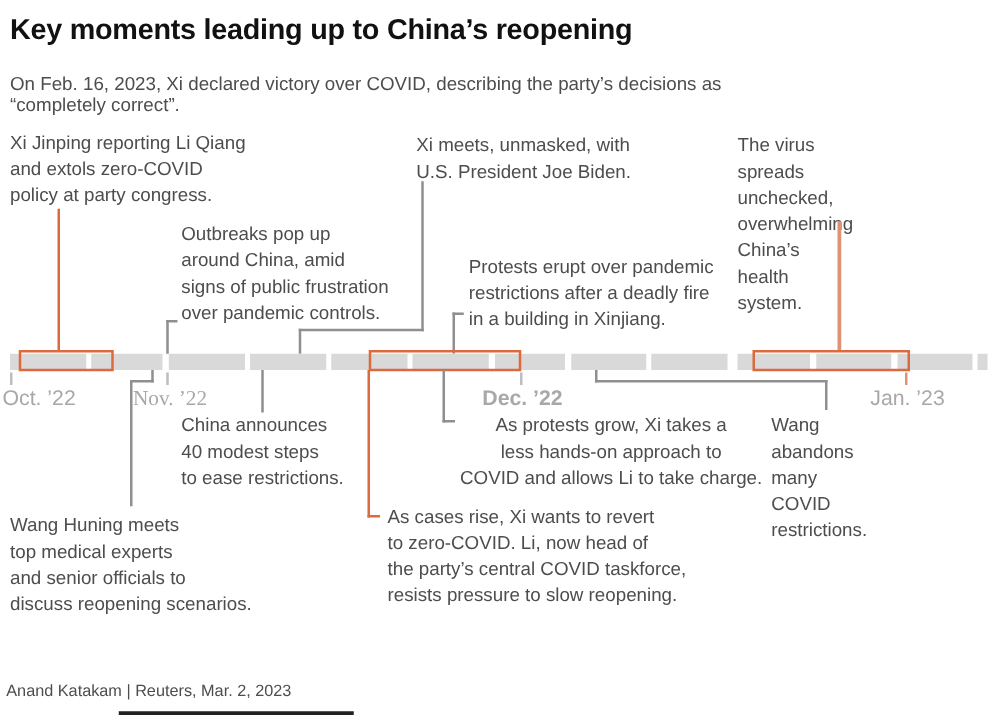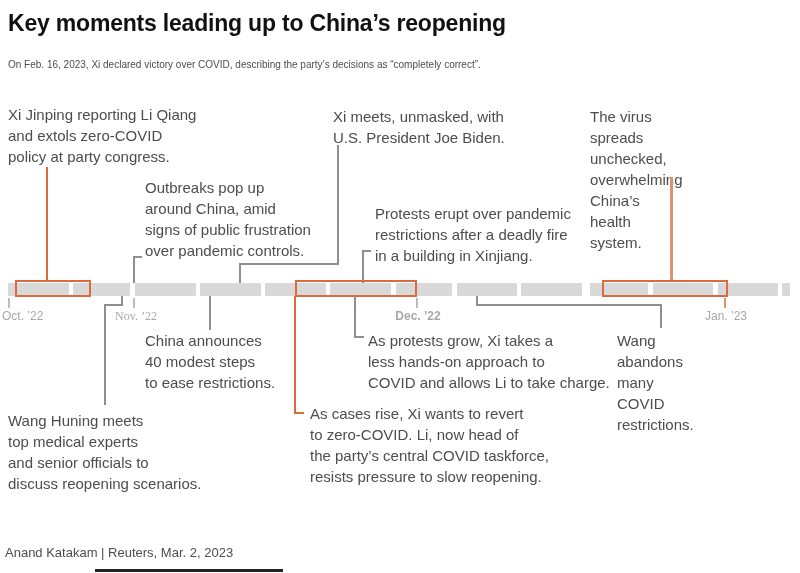--- a/index.html
+++ b/index.html
@@ -1,30 +1,30 @@
 <!DOCTYPE html>
 <html><head>
 <meta charset="utf-8">
 <style>
   html,body{margin:0;padding:0;background:#ffffff;}
   body{width:800px;height:573px;position:relative;font-family:"Liberation Sans",sans-serif;overflow:hidden;}
   .stage{position:absolute;left:0;top:0;width:658px;height:573px;}
   .title{position:absolute;left:8px;top:10px;font-size:23px;line-height:27px;font-weight:700;color:#111111;letter-spacing:-0.2px;}
-  .subtitle{position:absolute;left:8px;top:59px;font-size:10px;color:#4d4d4d;}
+  .subtitle{position:absolute;left:8px;top:59px;font-size:15px;color:#4d4d4d;}
   .ann{position:absolute;font-size:15px;line-height:21px;color:#4d4d4d;white-space:pre-line;}
   .vline,.hline{position:absolute;background:#8f8f8f;}
   .vline{width:2px;}
   .hline{height:2px;}
   .orange{background:#dc6a3d;}
   .tan{background:#de9373;}
   .blk{position:absolute;top:283px;height:13px;background:#d9d9d9;}
   .orect{position:absolute;top:280px;height:17px;box-sizing:border-box;border:2px solid #dc6a3d;}
   .tick{position:absolute;top:298px;width:2px;height:10px;background:#bdbdbd;}
   .tick.jan{background:#de9373;}
-  .month{position:absolute;top:309px;font-size:12px;color:#a8a8a8;white-space:nowrap;}
+  .month{position:absolute;top:309px;font-size:17px;color:#a8a8a8;white-space:nowrap;}
   .month.centered{transform:translateX(-50%);}
   .footer{position:absolute;left:5px;font-size:13px;color:#4d4d4d;}
   .bottom-rule{position:absolute;left:95px;top:569px;width:188px;height:3px;background:#222222;}
 </style>
 </head>
 <body>
 
 <div class="stage">
 
   <div class="title">Key moments leading up to China’s reopening</div>
@@ -101,21 +101,21 @@
 top medical experts
 and senior officials to
 discuss reopening scenarios.</div>
   <div class="ann" style="left:145px;top:330px;">China announces
 40 modest steps
 to ease restrictions.</div>
   <div class="ann" style="left:310px;top:403px;">As cases rise, Xi wants to revert
 to zero-COVID. Li, now head of
 the party’s central COVID taskforce,
 resists pressure to slow reopening.</div>
-  <div class="ann" style="left:368px;top:330px;">As protests grow, Xi takes a
+  <div class="ann" style="left:368px;top:330px;text-align:center;">As protests grow, Xi takes a
 less hands-on approach to
 COVID and allows Li to take charge.</div>
   <div class="ann" style="left:617px;top:330px;">Wang abandons many
 COVID restrictions.</div>
 
   <div class="footer" style="top:545px;">Anand Katakam  |  Reuters, Mar. 2, 2023</div>
   <div class="bottom-rule"></div>
 
 </div>
 

